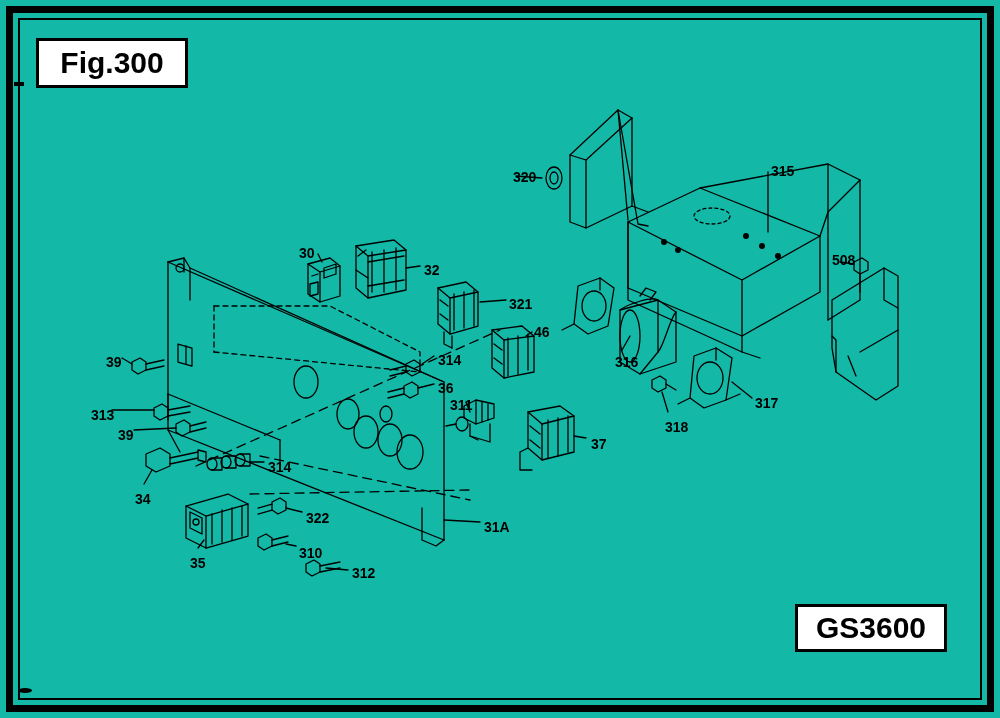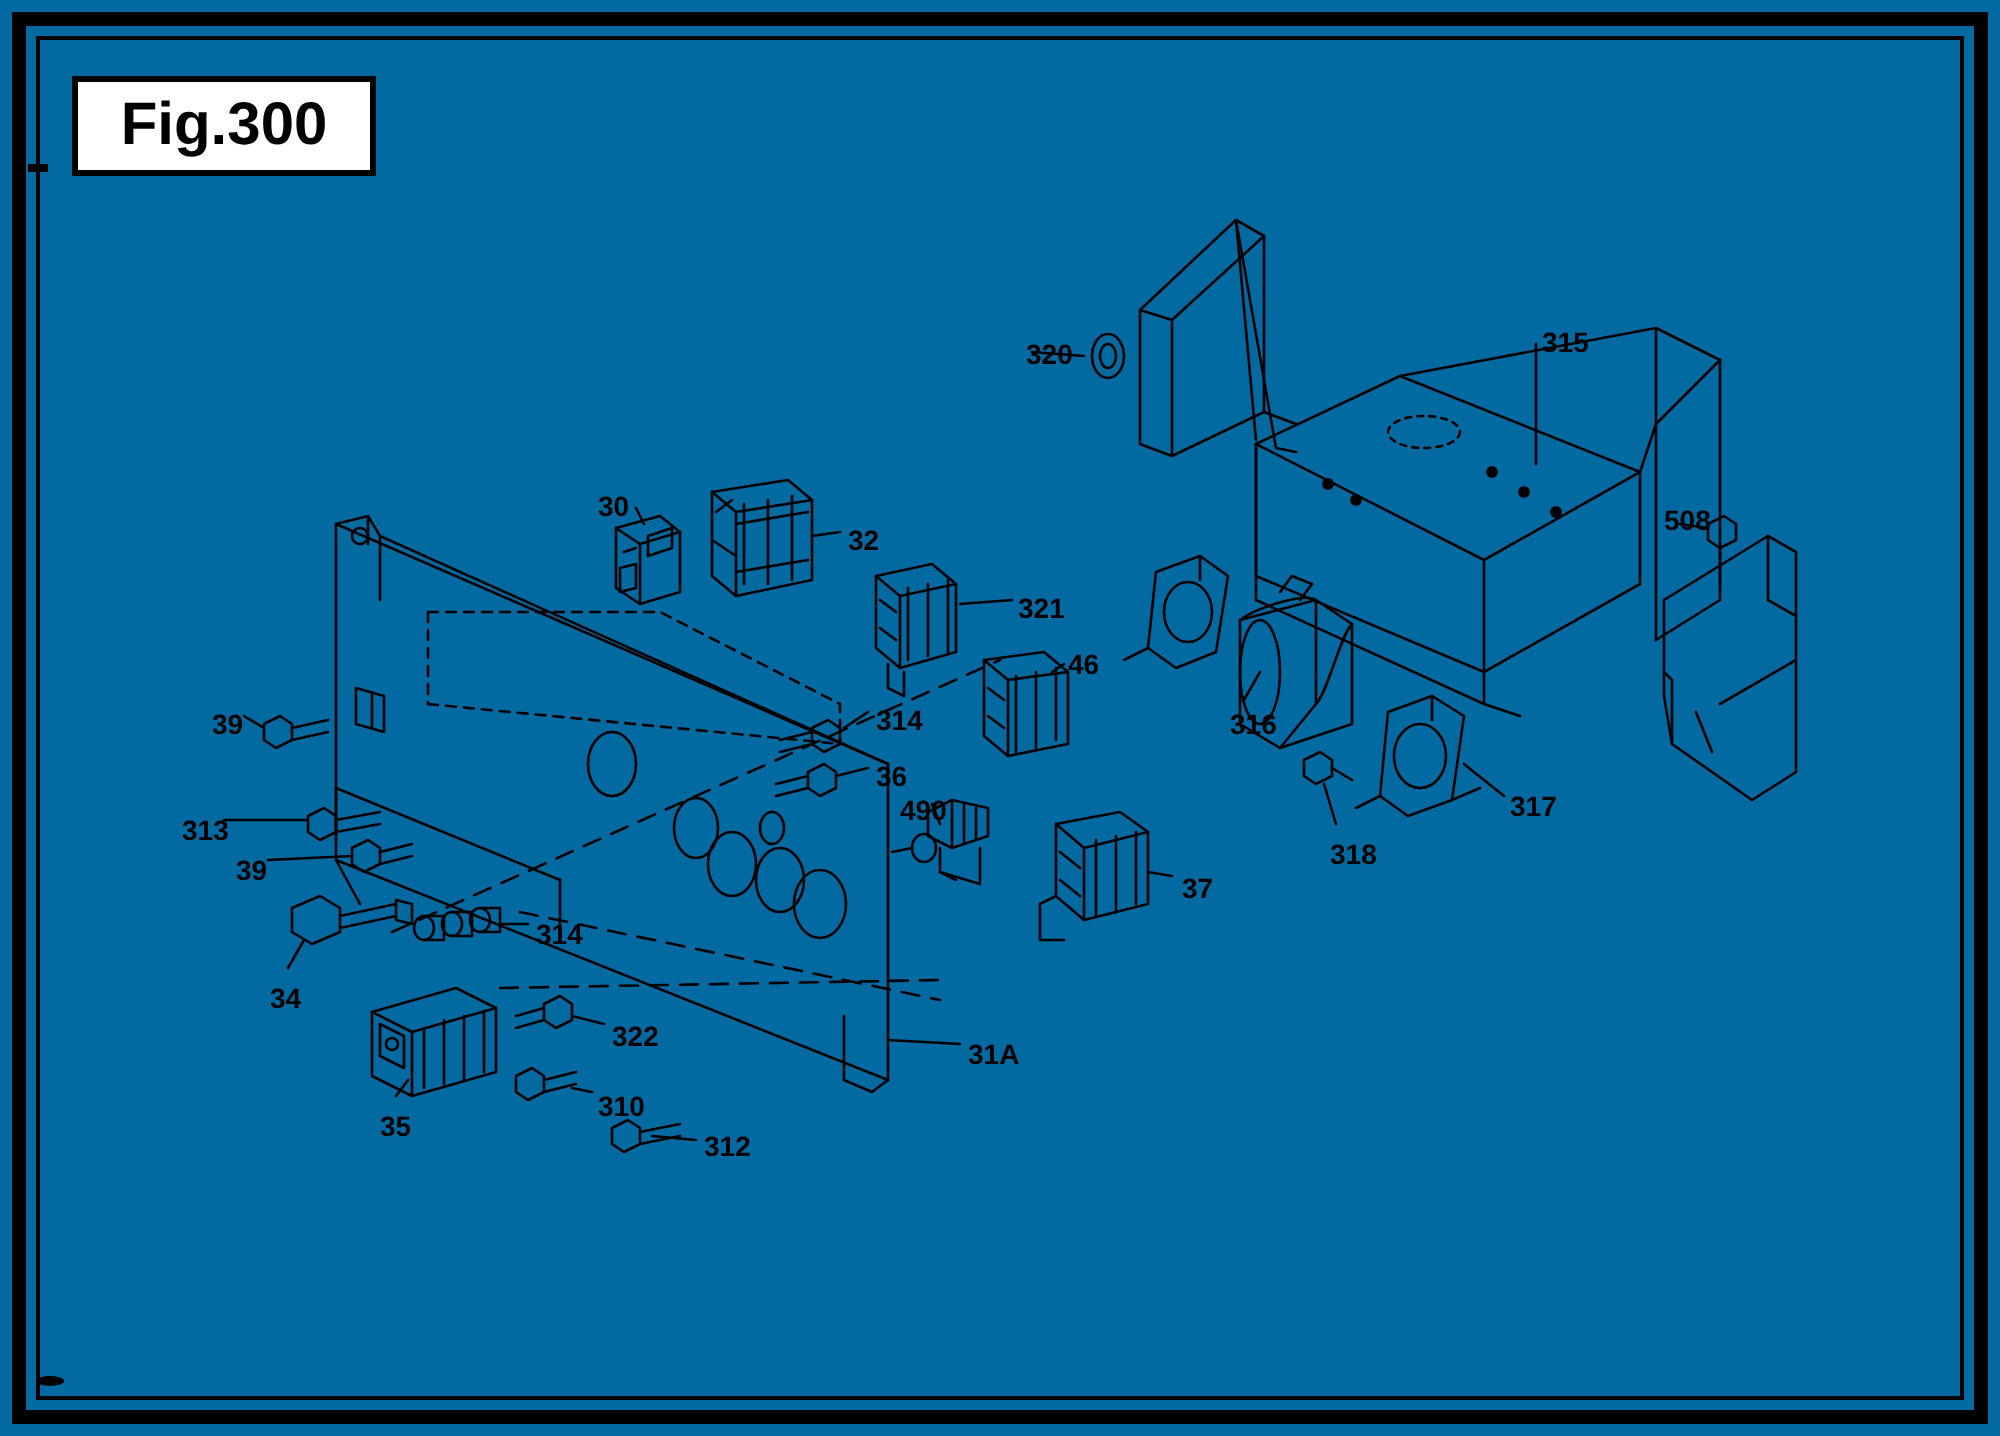--- a/index.html
+++ b/index.html
@@ -4,21 +4,21 @@
 <style>
   html, body {
     margin: 0;
     padding: 0;
     background: #ffffff;
   }
   #page {
     position: relative;
     width: 1000px;
     height: 718px;
-    background: #0369a1;
+    background: #14b8a6;
     font-family: "Liberation Sans", sans-serif;
     overflow: hidden;
   }
   
   .frame-outer {
     position: absolute;
     left: 6px;
     top: 6px;
     width: 988px;
     height: 706px;
@@ -106,20 +106,23 @@
   <div class="frame-outer"></div>
   <div class="frame-inner"></div>
 
   <div class="artifact" style="left:14px;top:82px;width:10px;height:4px;"></div>
   <div class="artifact" style="left:18px;top:688px;width:14px;height:5px;border-radius:50%;"></div>
 
   <div class="title-box">
     <span>Fig.300</span>
   </div>
 
+  <div class="model-box">
+    <span>GS3600</span>
+  </div>
 
   <svg id="drawing" viewBox="0 0 1000 718" xmlns="http://www.w3.org/2000/svg">
     <g fill="none" stroke="#000000" stroke-width="1.3" stroke-linejoin="round" stroke-linecap="round">
 
       <path d="M618 110 L628 220"></path>
       <path d="M618 110 L638 224 L648 226"></path>
       <path d="M570 155 L618 110 L632 118 L632 206 L586 228 L570 222 Z"></path>
       <path d="M586 228 L586 160 L570 155"></path>
       <path d="M586 160 L632 118"></path>
       <path d="M632 206 L648 212"></path>
@@ -352,21 +355,21 @@
     <div class="callout" style="left:832px; top:253px;">508</div>
     <div class="callout" style="left:299px; top:246px;">30</div>
     <div class="callout" style="left:424px; top:263px;">32</div>
     <div class="callout" style="left:509px; top:297px;text-align:right;">321</div>
     <div class="callout" style="left:534px; top:325px;">46</div>
     <div class="callout" style="left:615px; top:355px;">316</div>
     <div class="callout" style="left:438px; top:353px;">314</div>
     <div class="callout" style="left:106px; top:355px;">39</div>
     <div class="callout" style="left:438px; top:381px;">36</div>
     <div class="callout" style="left:755px; top:396px;">317</div>
-    <div class="callout" style="left:450px; top:398px;">490</div>
+    <div class="callout" style="left:450px; top:398px;">311</div>
     <div class="callout" style="left:91px; top:408px;">313</div>
     <div class="callout" style="left:665px; top:420px;">318</div>
     <div class="callout" style="left:118px; top:428px;">39</div>
     <div class="callout" style="left:591px; top:437px;text-align:center;">37</div>
     <div class="callout" style="left:268px; top:460px;">314</div>
     <div class="callout" style="left:135px; top:492px;">34</div>
     <div class="callout" style="left:306px; top:511px;">322</div>
     <div class="callout" style="left:484px; top:520px;">31A</div>
     <div class="callout" style="left:190px; top:556px;">35</div>
     <div class="callout" style="left:299px; top:546px;">310</div>

